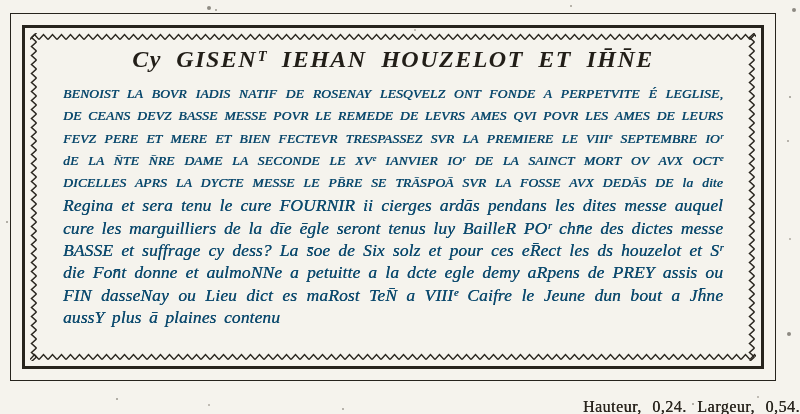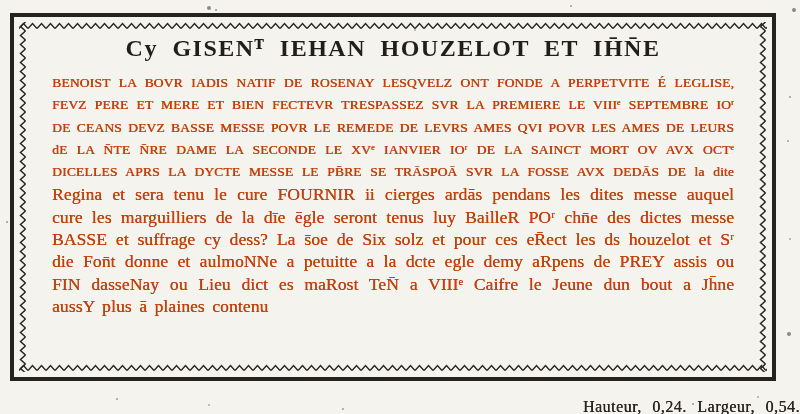--- a/index.html
+++ b/index.html
@@ -44,21 +44,22 @@
     opacity: 0.65;
     pointer-events: none;
   }
   
   .frame-outer {
     position: absolute;
     left: 10px; top: 13px;
     width: 766px; height: 368px;
     border: 1.5px solid #26231d;
     box-sizing: border-box;
-    padding: 0;
+    padding: 11px;
+    font-style: italic;
   }
   .frame-inner {
     position: relative;
     width: 100%; height: 100%;
     border: 3px solid #26231d;
     box-sizing: border-box;
   }
   
   .zz { position: absolute; display: block; }
   .zz-top    { left: 5px; right: 5px; top: 5px;    height: 8px; width: auto; }
@@ -80,21 +81,21 @@
     word-spacing: 7px;
     line-height: 30px;
     color: #221e18;
   }
   .ln {
     width: 100%;
     text-align: justify;
     text-align-last: justify;
     white-space: nowrap;
     line-height: 22.3px;
-    color: #c2410c;
+    color: #0c4a6e;
   }
   .ln.caps {
     font-size: 13.5px;
     letter-spacing: 0.2px;
     text-shadow: 0.5px 0 0 currentColor;
   }
   .ln.low {
     font-size: 17.5px;
     letter-spacing: 0.1px;
     text-shadow: 0.25px 0 0 currentColor;
@@ -155,22 +156,22 @@
         <svg preserveAspectRatio="none">
             <rect width="100%" height="100%" fill="url(#zzv)"></rect>
           </svg>
       </span>
 
       <div class="text-area">
         <h1 class="title">Cy GISENᵀ IEHAN HOUZELOT ET IH̄N̄E</h1>
 
         <div>
           <div class="ln caps">BENOIST LA BOVR IADIS NATIF DE ROSENAY LESQVELZ ONT FONDE A PERPETVITE É LEGLISE,</div>
+          <div class="ln caps">DE CEANS DEVZ BASSE MESSE POVR LE REMEDE DE LEVRS AMES QVI POVR LES AMES DE LEURS</div>
           <div class="ln caps">FEVZ PERE ET MERE ET BIEN FECTEVR TRESPASSEZ SVR LA PREMIERE LE VIIIᵉ SEPTEMBRE IOʳ</div>
-          <div class="ln caps">DE CEANS DEVZ BASSE MESSE POVR LE REMEDE DE LEVRS AMES QVI POVR LES AMES DE LEURS</div>
           <div class="ln caps">dE LA N̄TE N̄RE DAME LA SECONDE LE XVᵉ IANVIER IOʳ DE LA SAINCT MORT OV AVX OCTᵉ</div>
           <div class="ln caps">DICELLES APRS LA DYCTE MESSE LE PB̄RE SE TRĀSPOĀ SVR LA FOSSE AVX DEDĀS DE la dite</div>
           <div class="ln low">Regina et sera tenu le cure FOURNIR ii cierges ardās pendans les dites messe auquel</div>
           <div class="ln low">cure les marguilliers de la dīe ēgle seront tenus luy BailleR POʳ chn̄e des dictes messe</div>
           <div class="ln low">BASSE et suffrage cy dess? La s̄oe de Six solz et pour ces eR̄ect les ds houzelot et Sʳ</div>
           <div class="ln low">die Fon̄t donne et aulmoNNe a petuitte a la dcte egle demy aRpens de PREY assis ou</div>
           <div class="ln low">FIN dasseNay ou Lieu dict es maRost TeN̄ a VIIIᵉ Caifre le Jeune dun bout a Jh̄ne</div>
           <div class="ln low last">aussY plus ā plaines contenu</div>
         </div>
       </div>

